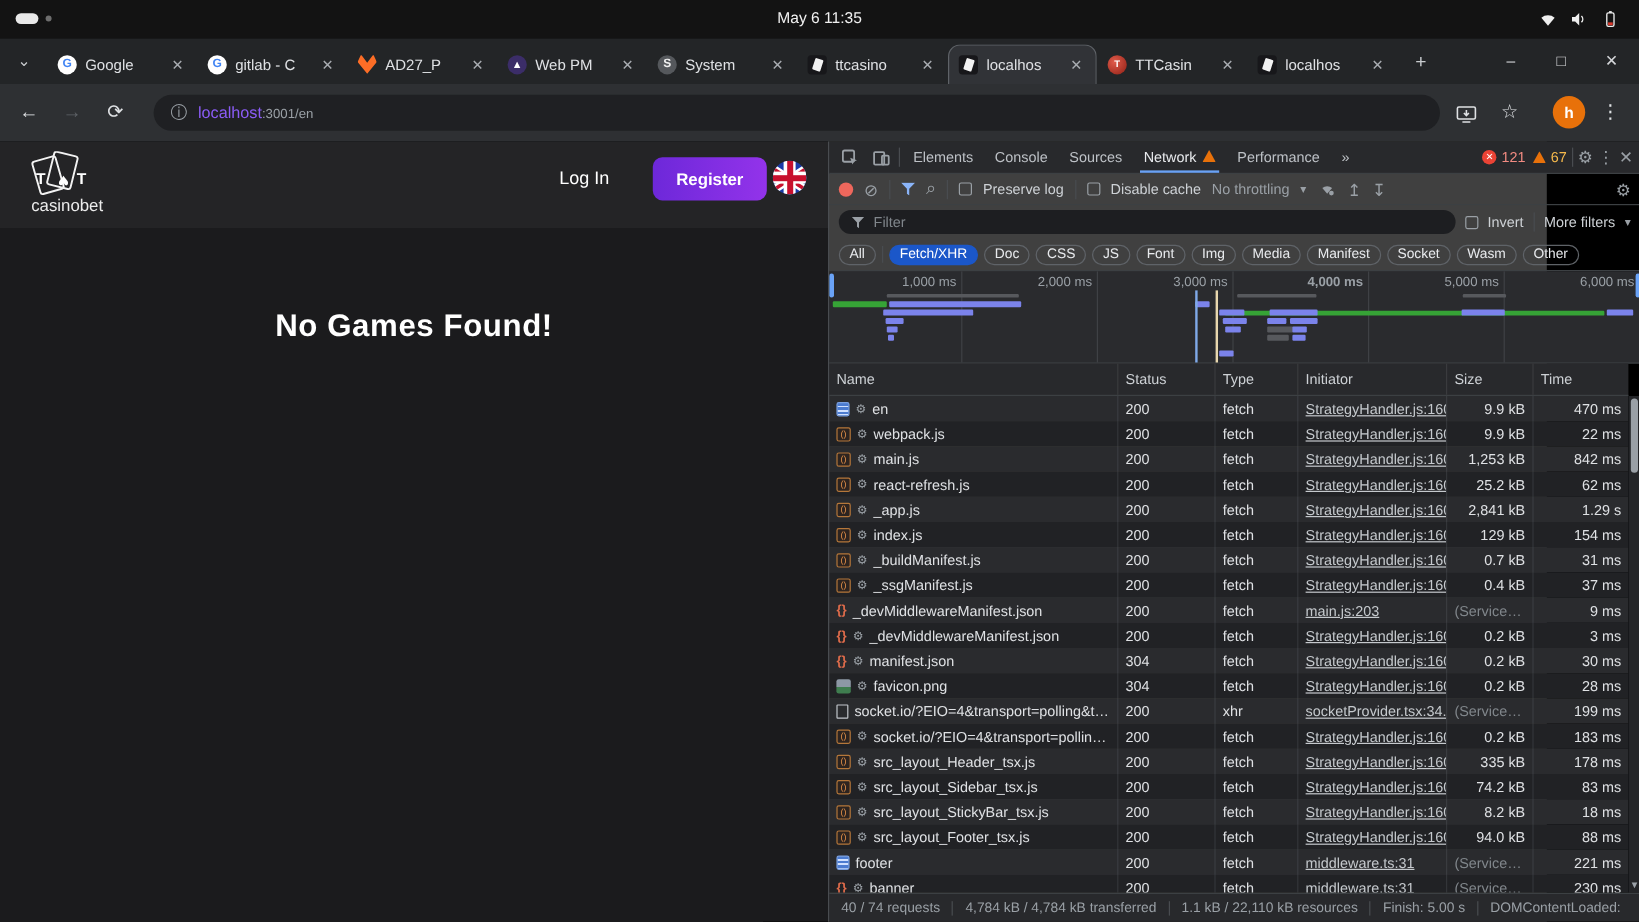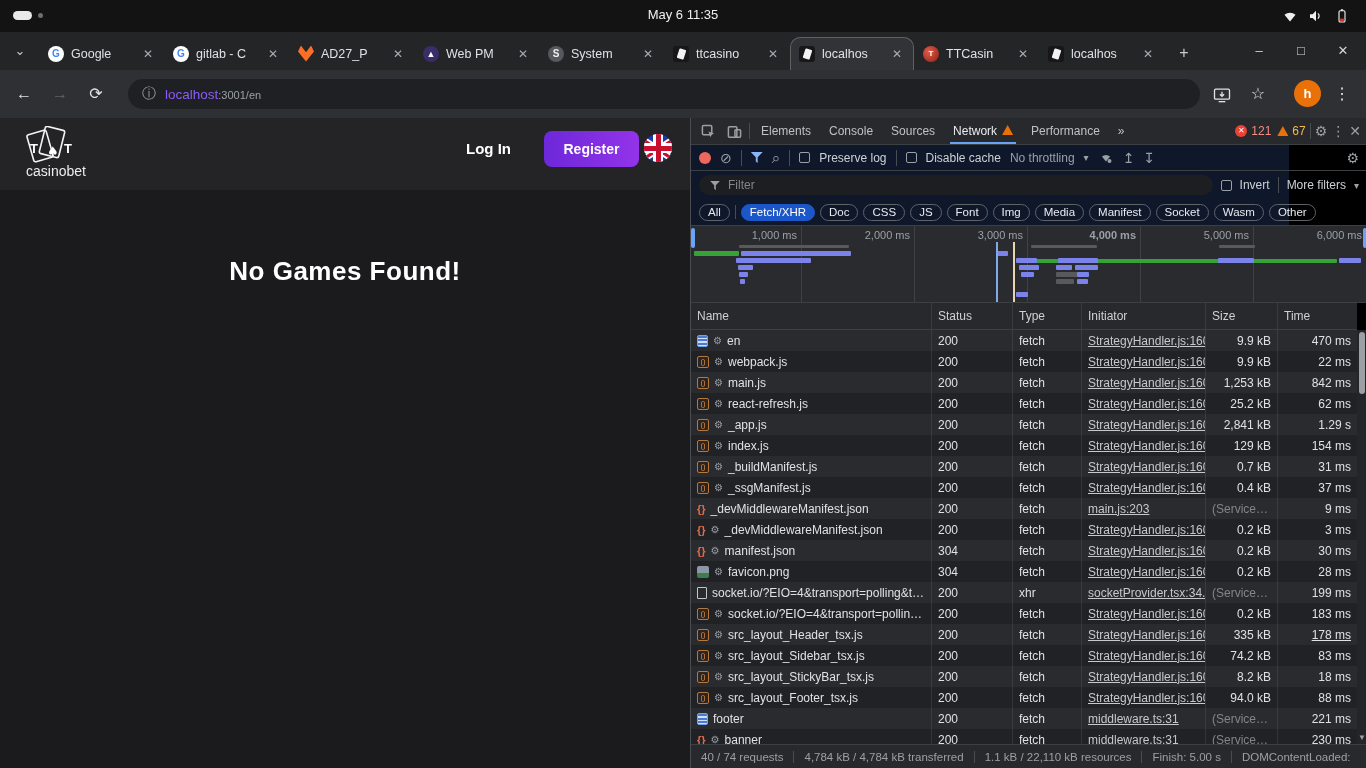--- a/index.html
+++ b/index.html
@@ -42,36 +42,36 @@
   #omni-info { color:#9aa0a6; font-size:14px; }
   #omni-host { color:#8b5cf6; font-size:13.5px; }
   #omni-rest { color:#9aa0a6; font-size:11px; }
   #avatar { position:absolute; left:1294px; top:10px; width:27px; height:27px; border-radius:50%; background:#e8710a;
     color:#fff; font-size:13px; font-weight:bold; text-align:center; line-height:27px; }
 
   
   #page { position:absolute; left:0; top:118px; width:690px; height:650px; background:#1b1b1d; }
   #page-header { position:absolute; left:0; top:0; width:100%; height:72px; background:#242426; }
   #logo { position:absolute; left:20px; top:8px; width:70px; height:58px; }
-  #login-btn { position:absolute; left:466px; top:22px; color:#fff; font-weight:bold; font-size:15px; }
+  #login-btn { position:absolute; left:466px; top:22px; color:#fff; font-weight:normal; font-size:15px; }
   #register-btn { position:absolute; left:544px; top:13px; width:95px; height:36px; border-radius:8px;
     background:linear-gradient(90deg,#6d28d9,#9333ea); color:#fff; font-weight:bold; font-size:14px;
     text-align:center; line-height:36px; }
   #flag { position:absolute; left:644px; top:16px; width:28px; height:28px; border-radius:50%; background:#1a3aa8; overflow:hidden; }
   .fstripe { position:absolute; left:-8px; top:12px; width:44px; height:7px; background:#fff; }
   .fstripe.r { height:3px; top:14px; background:#c8102e; }
   .fbarv { position:absolute; left:9px; top:0; width:10px; height:28px; background:#fff; }
   .fbarh { position:absolute; left:0; top:9px; width:28px; height:10px; background:#fff; }
   .fbarv.r { left:11.5px; width:5px; background:#c8102e; }
   .fbarh.r { top:11.5px; height:5px; background:#c8102e; }
   #no-games { position:absolute; left:0; top:138px; width:100%; text-align:center; color:#fff;
     font-size:26px; font-weight:bold; letter-spacing:0.5px; }
 
   
-  #devtools { position:absolute; left:690px; top:118px; width:599px; height:650px; background:#0f172a;
+  #devtools { position:absolute; left:690px; top:118px; width:599px; height:650px; background:#404040;
     border-left:1px solid #494c50; color:#dfe1e4; font-size:12px; }
   .sep { width:1px; height:16px; background:#494c50; flex:none; }
   #dt-tabs { position:absolute; left:0; top:0; width:676px; height:27px; display:flex; align-items:center;
     gap:4px; padding:0 6px; border-bottom:1px solid #3c4043; background:#28292c; }
   .dt-ic { width:22px; height:20px; display:flex; align-items:center; justify-content:center; flex:none; }
   .dt-ic svg { width:15px; height:15px; fill:none; stroke:#9aa0a6; stroke-width:1.6; }
   .dt-tab { padding:0 7px; height:26px; line-height:26px; color:#bdc1c6; flex:none; position:relative; }
   .dt-tab.active { color:#e8eaed; }
   .dt-tab.active::after { content:""; position:absolute; left:4px; right:4px; bottom:0; height:2px; background:#6aa2f5; }
   .warn-tri { display:inline-block; width:11px; height:10px; background:#e8710a;
@@ -609,21 +609,21 @@
           <span class="ic ic-js">()</span>
           <span class="gear">⚙</span>
           <span>src_layout_Header_tsx.js</span>
         </div>
         <div class="cell">200</div>
         <div class="cell">fetch</div>
         <div class="cell">
           <a>StrategyHandler.js:160</a>
         </div>
         <div class="cell num">335 kB</div>
-        <div class="cell num" style="border-right: none; text-decoration: underline;">178 ms</div>
+        <div class="cell num" style="border-right: none;">178 ms</div>
       </div>
       <div class="rrow even">
         <div class="cell">
           <span class="ic ic-js">()</span>
           <span class="gear">⚙</span>
           <span>src_layout_Sidebar_tsx.js</span>
         </div>
         <div class="cell">200</div>
         <div class="cell">fetch</div>
         <div class="cell">

